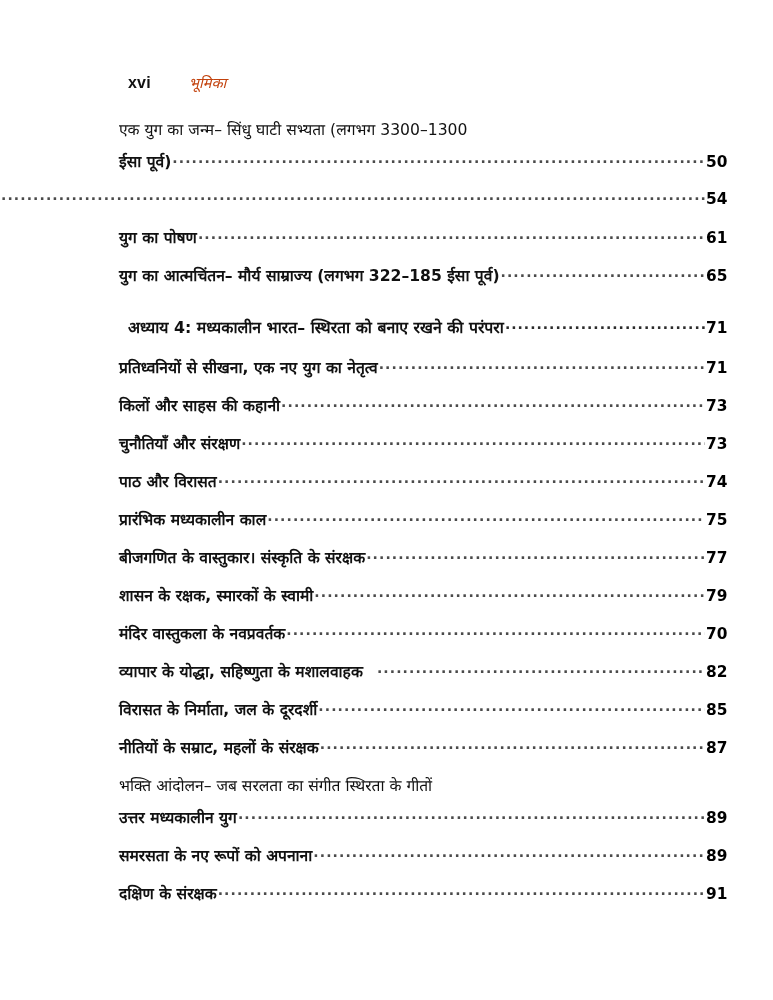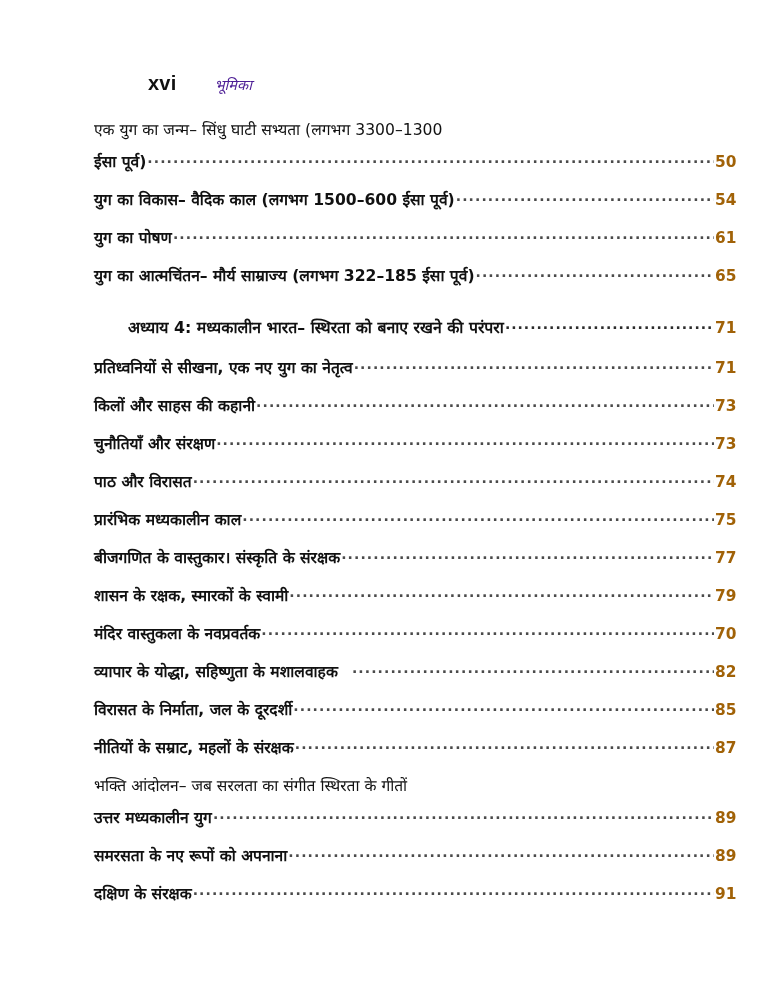--- a/index.html
+++ b/index.html
@@ -31,31 +31,30 @@
     left: 128px;
     top: 72px;
     width: 520px;
     height: 26px;
     display: flex;
     align-items: baseline;
   }
   .folio {
     font-family: "Liberation Sans", sans-serif;
     font-weight: bold;
-    font-size: 20px;
+    font-size: 16px;
     letter-spacing: 0.2px;
     color: #111111;
-    margin-left: 20px;
   }
   .head-title {
     margin-left: 38px;
     font-family: "DejaVu Sans", sans-serif;
     font-style: italic;
     font-size: 14.5px;
-    color: #4c1d95;
+    color: #c2410c;
   }
 
   
   .toc {
     position: absolute;
     left: 0;
     top: 118px;
     width: 773px;
   }
 
@@ -72,21 +71,21 @@
     height: 32px;
     font-family: "DejaVu Sans", sans-serif;
     font-size: 15.6px;
     color: #111111;
     white-space: nowrap;
   }
 
   .line.spaced { height: 38px; font-weight: bold; }
 
   .label {
-    padding-left: 94px;
+    padding-left: 119px;
     flex: 0 0 auto;
   }
 
   .leader {
     flex: 1 1 auto;
     overflow: hidden;
     height: 1em;
     position: relative;
     margin: 0 1px;
   }
@@ -98,25 +97,25 @@
     font-family: "DejaVu Sans", sans-serif;
     font-size: 14px;
     letter-spacing: 1.1px;
     color: #4a4a4a;
     white-space: nowrap;
   }
 
   .pageno {
     flex: 0 0 auto;
     width: 58px;
-    padding-right: 0;
+    padding-right: 9px;
     text-align: left;
     font-family: "DejaVu Sans", sans-serif;
     font-size: 15.4px;
-    color: #a16207;
+    color: #000000;
   }
 
   
   .line.nolead .label { padding-right: 0; }
 
   
   .chapter .line {
     font-weight: bold;
     font-size: 15.8px;
     height: 40px;
@@ -153,21 +152,20 @@
           <span class="label">एक युग का जन्म– सिंधु घाटी सभ्यता (लगभग 3300–1300</span>
         </div>
         <div class="line spaced">
           <span class="label">ईसा पूर्व)</span>
           <span class="leader"></span>
           <span class="pageno">50</span>
         </div>
       </div>
       <div class="toc-entry">
         <div class="line spaced">
-          <span class="label">युग का विकास– वैदिक काल (लगभग 1500–600 ईसा पूर्व)</span>
           <span class="leader"></span>
           <span class="pageno">54</span>
         </div>
       </div>
       <div class="toc-entry">
         <div class="line spaced">
           <span class="label">युग का पोषण</span>
           <span class="leader"></span>
           <span class="pageno">61</span>
         </div>

